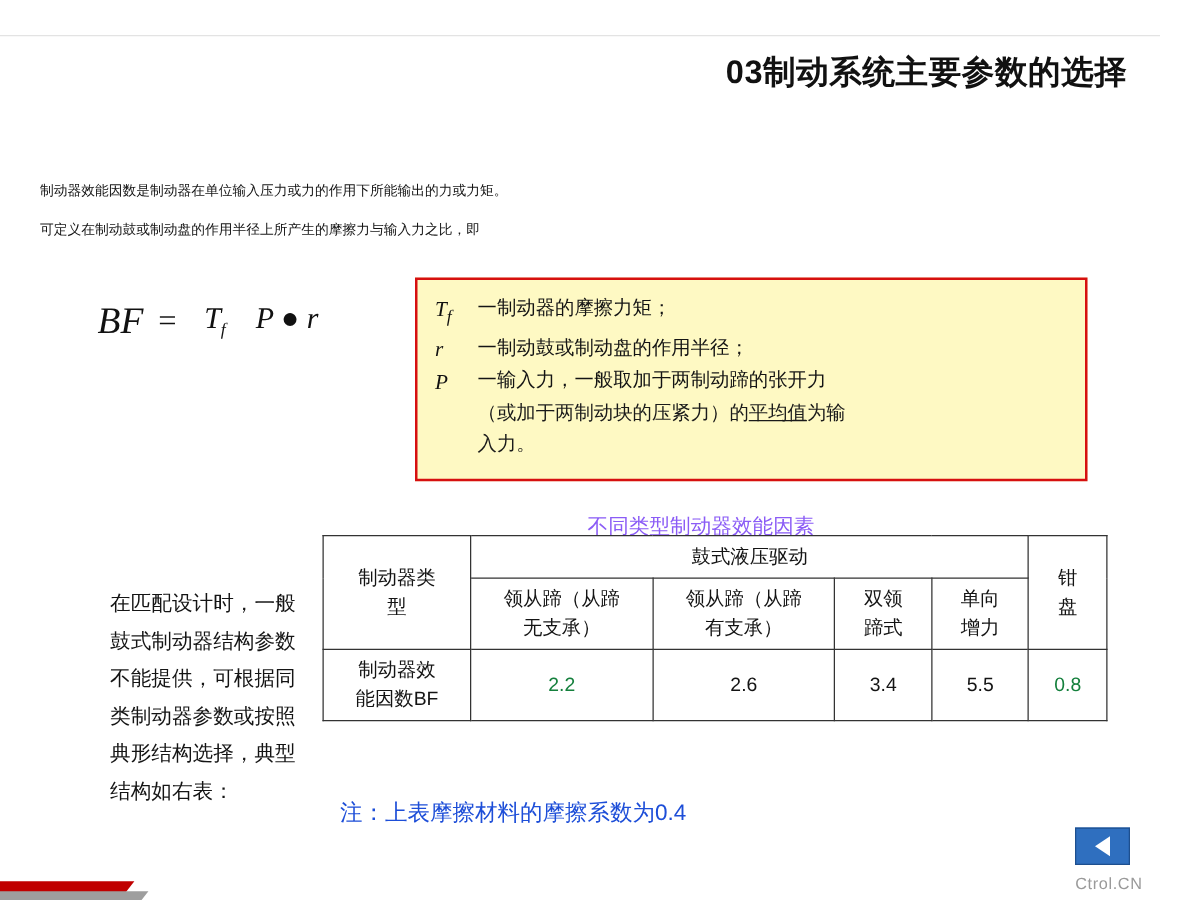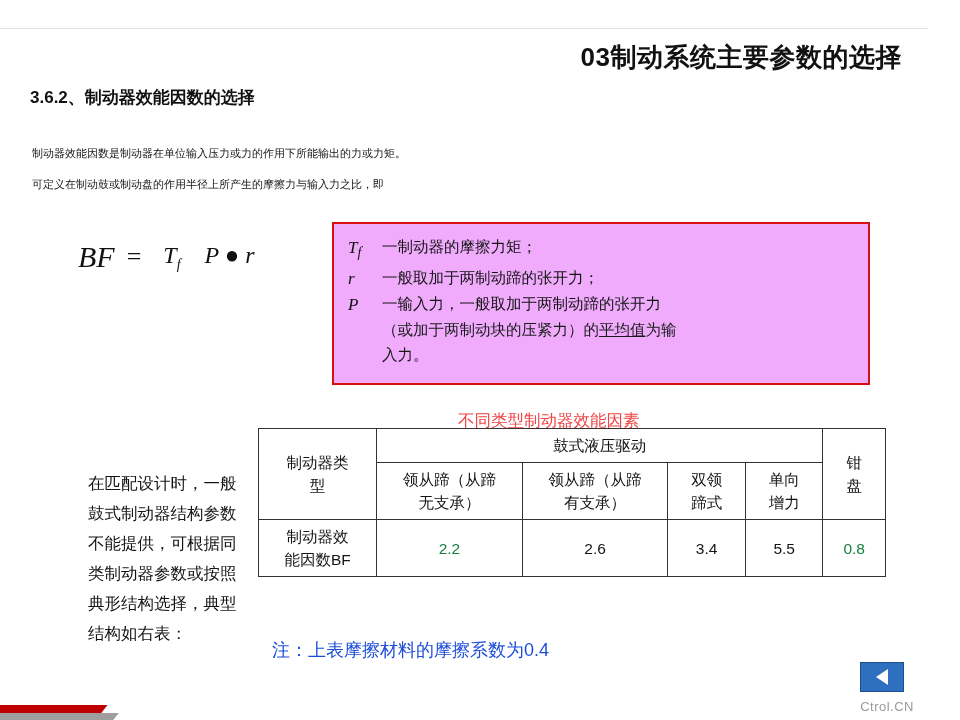--- a/index.html
+++ b/index.html
@@ -91,21 +91,21 @@
     padding: 2px 10px 0 10px;
   }
   .sub { font-size: 14px; vertical-align: sub; }
   .legend-box {
     position: absolute;
     left: 332px;
     top: 222px;
     width: 538px;
     height: 163px;
     border: 2.2px solid #d61010;
-    background: #f0abfc;
+    background: #fef9c3;
     padding: 10px 12px 8px 14px;
   }
   .legend-row {
     display: flex;
     align-items: flex-start;
     font-size: 15.5px;
     line-height: 25px;
     color: #141414;
   }
   .legend-sym {
@@ -119,24 +119,24 @@
   }
   .legend-txt { flex: 1; }
   .legend-cont {
     padding-left: 34px;
     font-size: 15.5px;
     line-height: 25px;
   }
   .u { text-decoration: underline; }
   .table-caption {
     position: absolute;
-    left: 458px;
+    left: 470px;
     top: 410px;
     font-size: 16.5px;
-    color: #ef4444;
+    color: #8b5cf6;
   }
   .left-note {
     position: absolute;
     left: 88px;
     top: 468px;
     width: 160px;
     font-size: 16.5px;
     line-height: 30px;
     color: #141414;
   }
@@ -215,21 +215,20 @@
 </style>
 </head>
 <body>
 
 <div class="slide">
 
   <div class="top-rule"></div>
 
   <div class="slide-title">03制动系统主要参数的选择</div>
 
-  <div class="section-heading">3.6.2、制动器效能因数的选择</div>
 
   <div class="body-para">
     <span class="line">制动器效能因数是制动器在单位输入压力或力的作用下所能输出的力或力矩。</span>
     <span class="line">可定义在制动鼓或制动盘的作用半径上所产生的摩擦力与输入力之比，即</span>
   </div>
 
   <div class="formula">
     <span class="bf">BF</span>
     <span class="eq">=</span>
     <span class="frac">
@@ -239,21 +238,21 @@
     </span>
   </div>
 
   <div class="legend-box">
     <div class="legend-row">
       <span class="legend-sym"><span>T</span><span class="sub">f</span></span>
       <span class="legend-txt">一制动器的摩擦力矩；</span>
     </div>
     <div class="legend-row">
       <span class="legend-sym"><span>r</span></span>
-      <span class="legend-txt">一般取加于两制动蹄的张开力；</span>
+      <span class="legend-txt">一制动鼓或制动盘的作用半径；</span>
     </div>
     <div class="legend-row">
       <span class="legend-sym"><span>P</span></span>
       <span class="legend-txt">一输入力，一般取加于两制动蹄的张开力</span>
     </div>
     <div class="legend-cont">
       <span>（或加于两制动块的压紧力）的</span><span class="u">平均值</span><span>为输</span>
     </div>
     <div class="legend-cont">入力。</div>
   </div>

